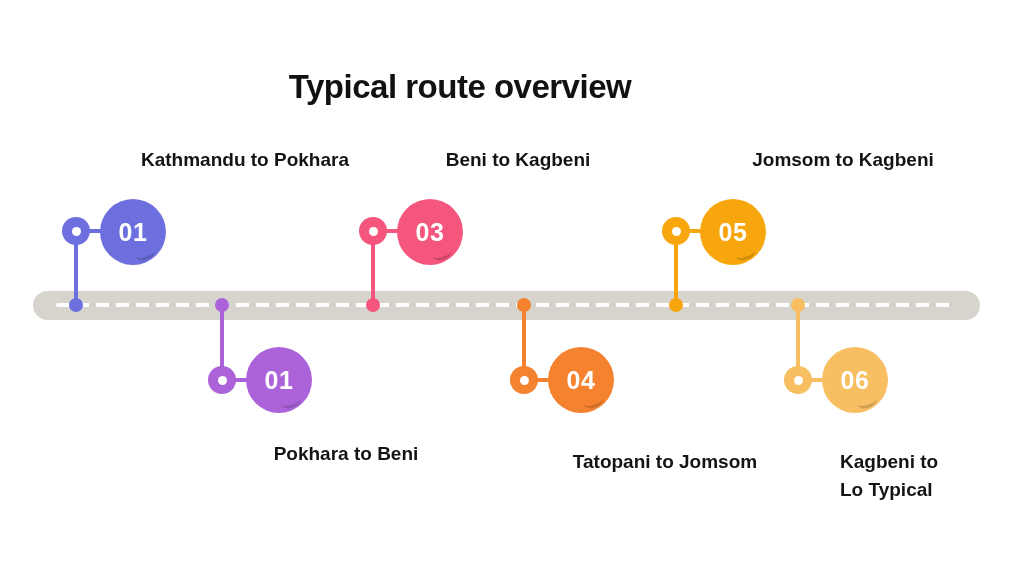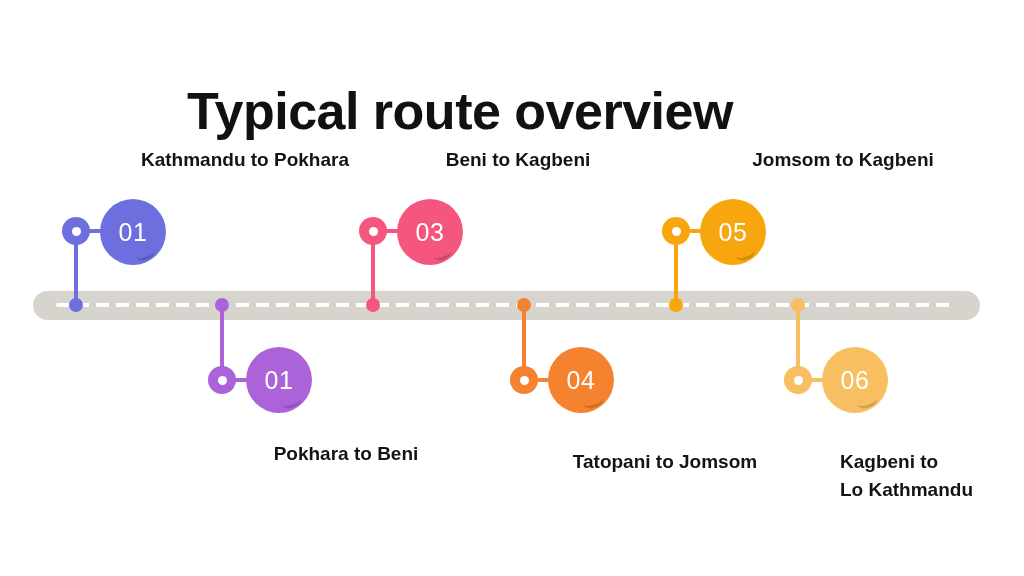--- a/index.html
+++ b/index.html
@@ -2,21 +2,21 @@
 <html><head>
 <meta charset="utf-8">
 <style>
   html,body{margin:0;padding:0;background:#fff;}
   .canvas{
     position:relative;width:1024px;height:576px;background:#ffffff;
     font-family:"Liberation Sans", sans-serif;overflow:hidden;
   }
   .title{
     position:absolute;left:0;top:46px;width:920px;text-align:center;
-    font-size:52px;font-weight:bold;color:#111;letter-spacing:-0.5px;
+    font-size:33px;font-weight:bold;color:#111;letter-spacing:-0.5px;
   }
   
   .road{
     position:absolute;left:33px;top:291px;width:947px;height:29px;
     border-radius:15px;background:#D7D4CE;
   }
   .road-dashes{
     position:absolute;left:56px;top:303px;width:896px;height:4px;
     background:repeating-linear-gradient(90deg, var(--dash,#fff) 0 13px, transparent 13px 20px);
     border-radius:2px;
@@ -45,21 +45,21 @@
     left:calc(var(--x) + 24px);width:66px;height:66px;border-radius:50%;
     background:var(--c);display:flex;align-items:center;justify-content:center;
   }
   .above .big{top:199px;}
   .below .big{top:347px;}
   .big::after{
     content:"";position:absolute;right:11px;bottom:5px;width:20px;height:10px;
     border-radius:50%;border-bottom:3px solid rgba(0,0,0,0.16);
     transform:rotate(-18deg);
   }
-  .num{font-size:25px;font-weight:normal;color:#fff;letter-spacing:0.5px;}
+  .num{font-size:25px;font-weight:bold;color:#fff;letter-spacing:0.5px;}
   .route-label{
     position:absolute;font-size:19px;font-weight:bold;color:#141414;
     white-space:nowrap;transform:translateX(-50%);line-height:28px;
   }
   .above .route-label{top:146px;margin-left:20px;}
   .m1{--x:76px;}  .m1 .route-label{left:225px;}
   .m2{--x:222px;} .m2 .route-label{left:346px;top:440px;}
   .m3{--x:373px;} .m3 .route-label{left:498px;}
   .m4{--x:524px;} .m4 .route-label{left:665px;top:448px;}
   .m5{--x:676px;} .m5 .route-label{left:823px;text-align:center;}
@@ -136,21 +136,21 @@
         <div class="pin-dot"></div>
       </div>
     <div class="big">
         <span class="num">05</span>
       </div>
   </div>
 
   <div class="marker below m6" style="--c: #F7BE62;">
     <div class="route-label">
       <div>Kagbeni to</div>
-      <div>Lo Kathmandu</div>
+      <div>Lo Typical</div>
     </div>
     <div class="vline"></div>
     <div class="road-dot"></div>
     <div class="hline"></div>
     <div class="pin">
         <div class="pin-dot"></div>
       </div>
     <div class="big">
         <span class="num">06</span>
       </div>

